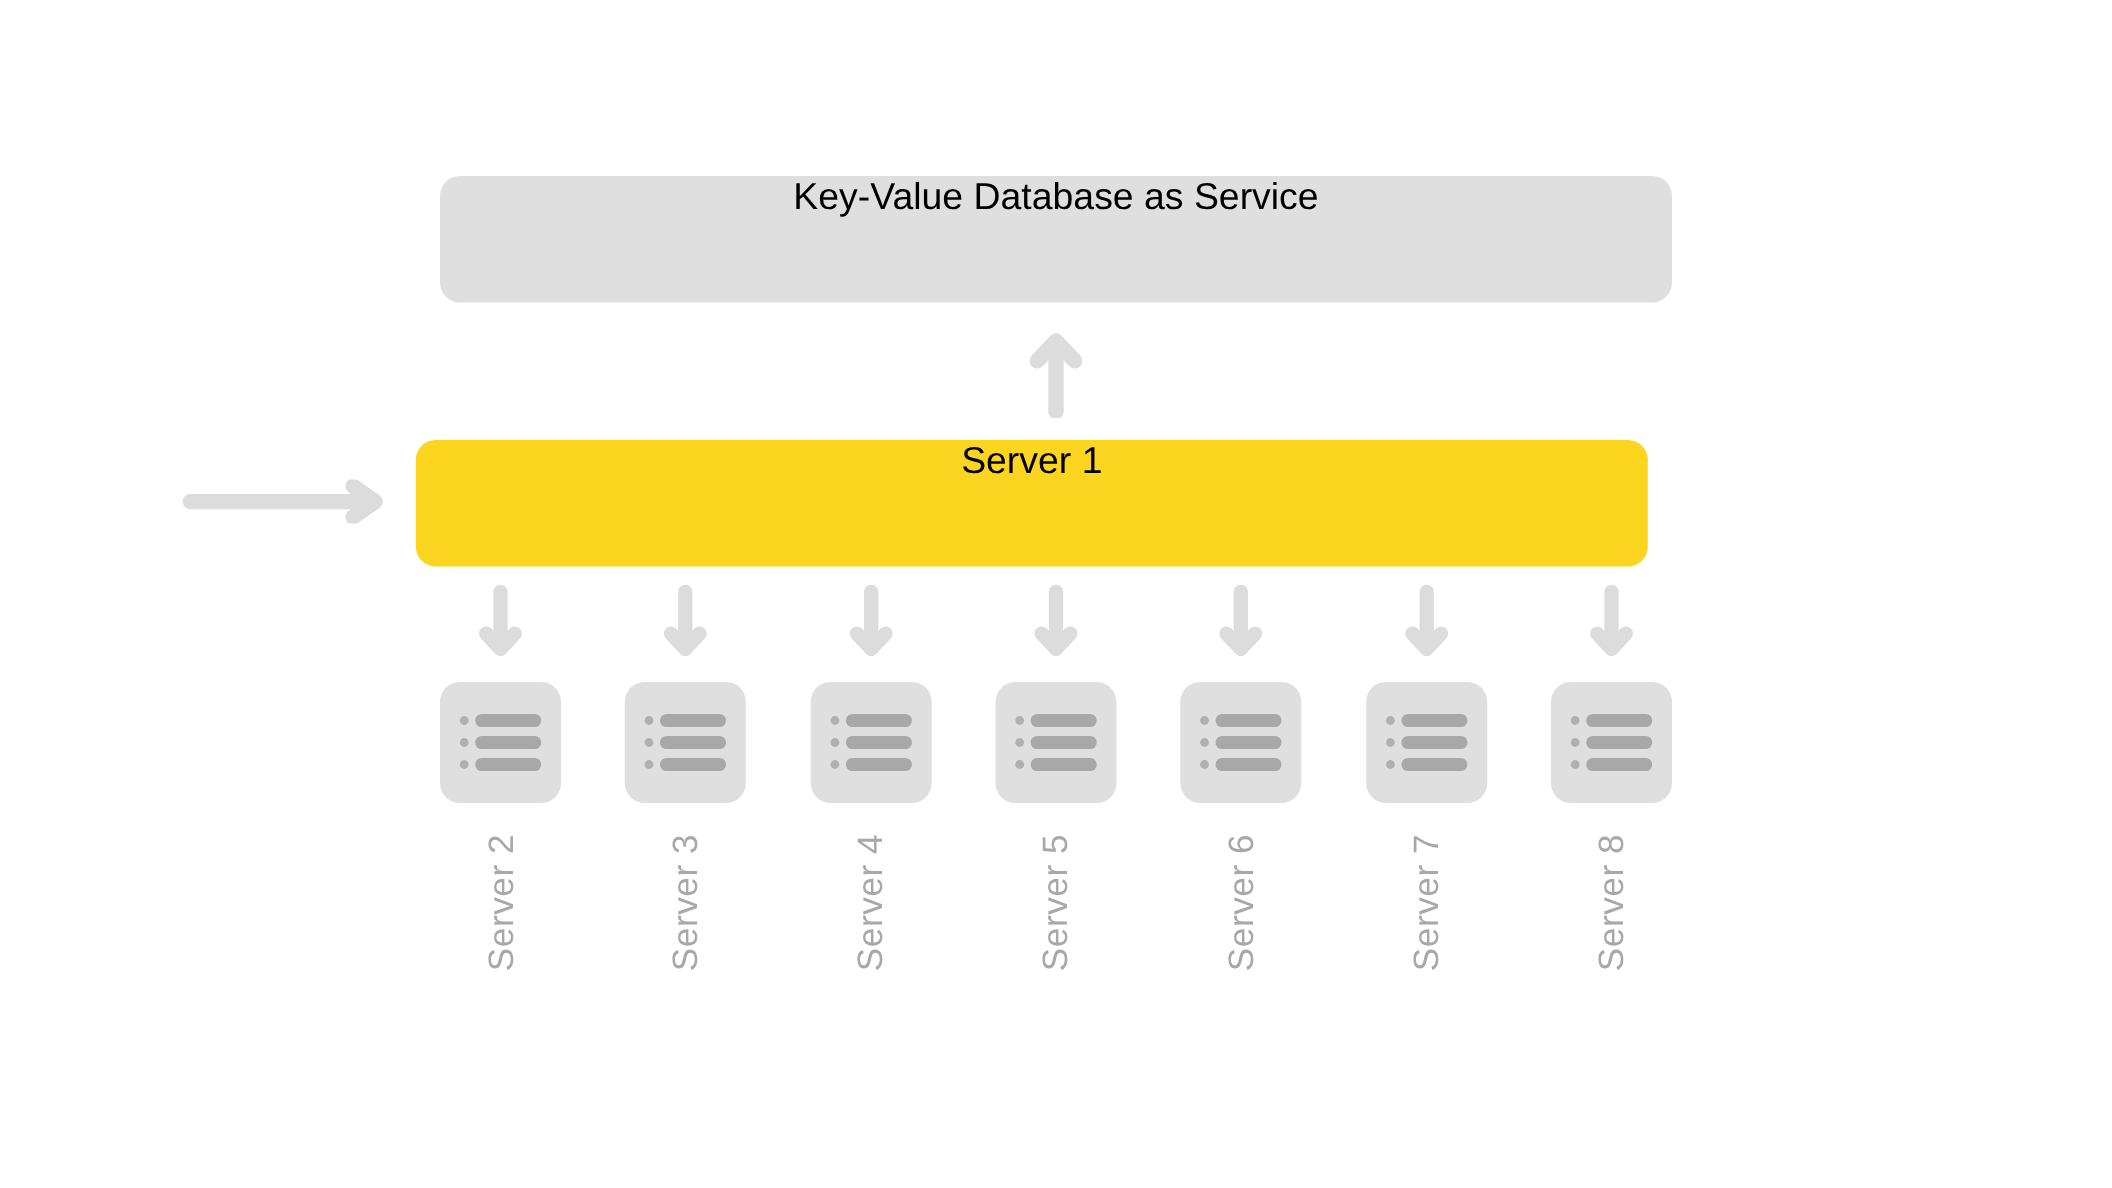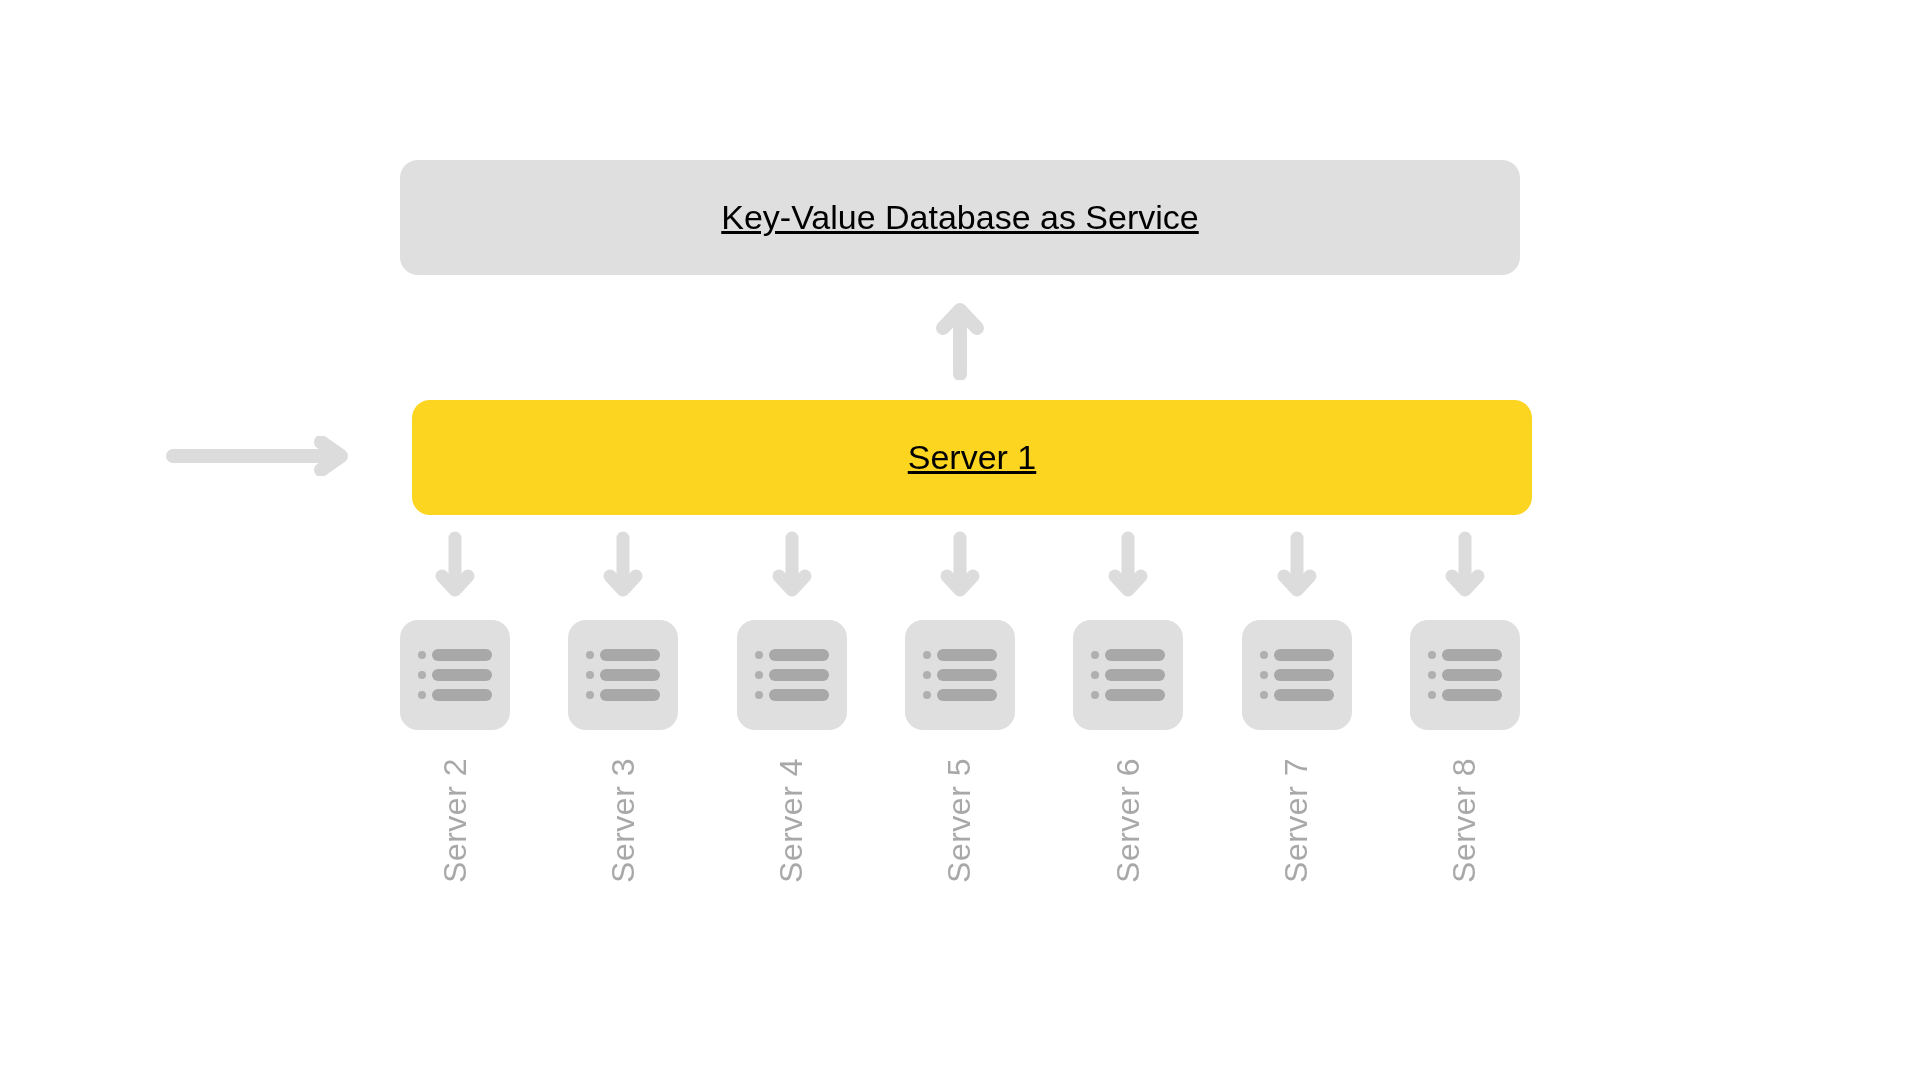--- a/index.html
+++ b/index.html
@@ -14,36 +14,35 @@
   }
   .canvas {
     position: relative;
     width: 1920px;
     height: 1080px;
   }
   .box {
     position: absolute;
     border-radius: 18px;
     display: flex;
-    align-items: center;
+    align-items: flex-start;
     justify-content: center;
     box-sizing: border-box;
-    text-decoration: underline;
   }
   .kv-box {
     left: 400px;
     top: 160px;
     width: 1120px;
     height: 115px;
     background: #dfdfdf;
     font-size: 34px;
     font-weight: 400;
   }
   .server1-box {
-    left: 412px;
+    left: 378px;
     top: 400px;
     width: 1120px;
     height: 115px;
     background: #fcd520;
     font-size: 34px;
     font-weight: 400;
   }
   .arrow {
     position: absolute;
     color: #dcdcdc;

